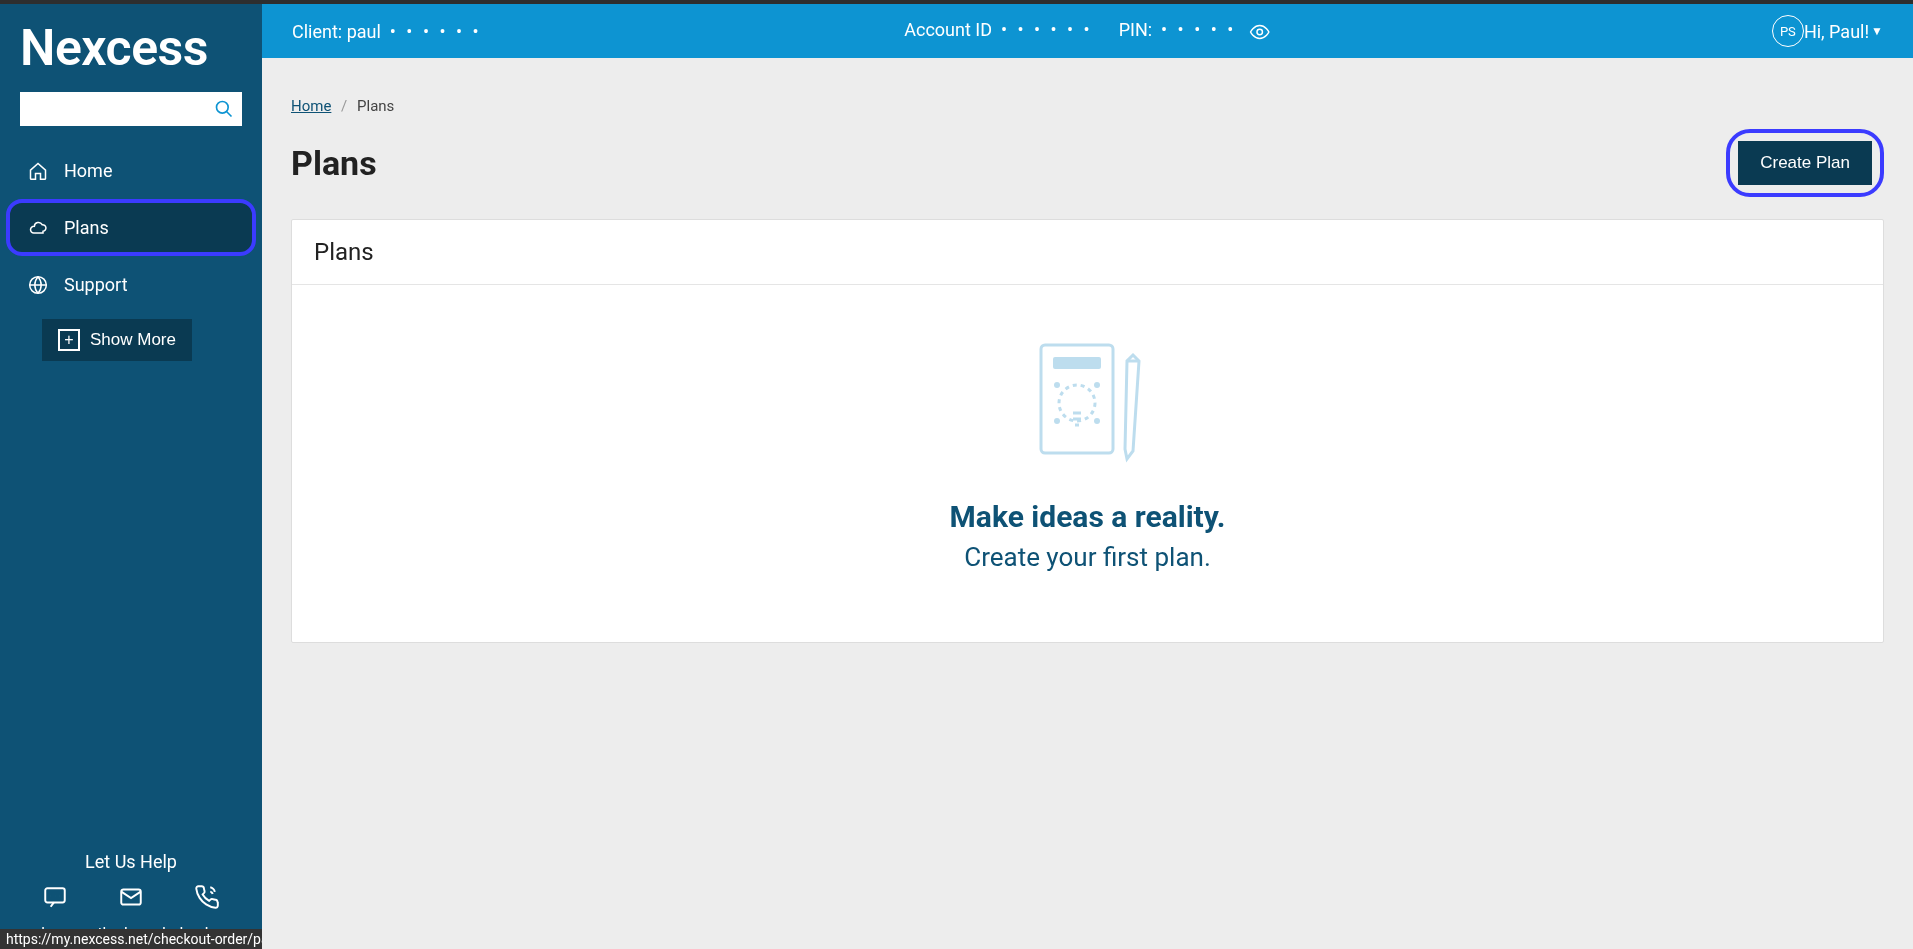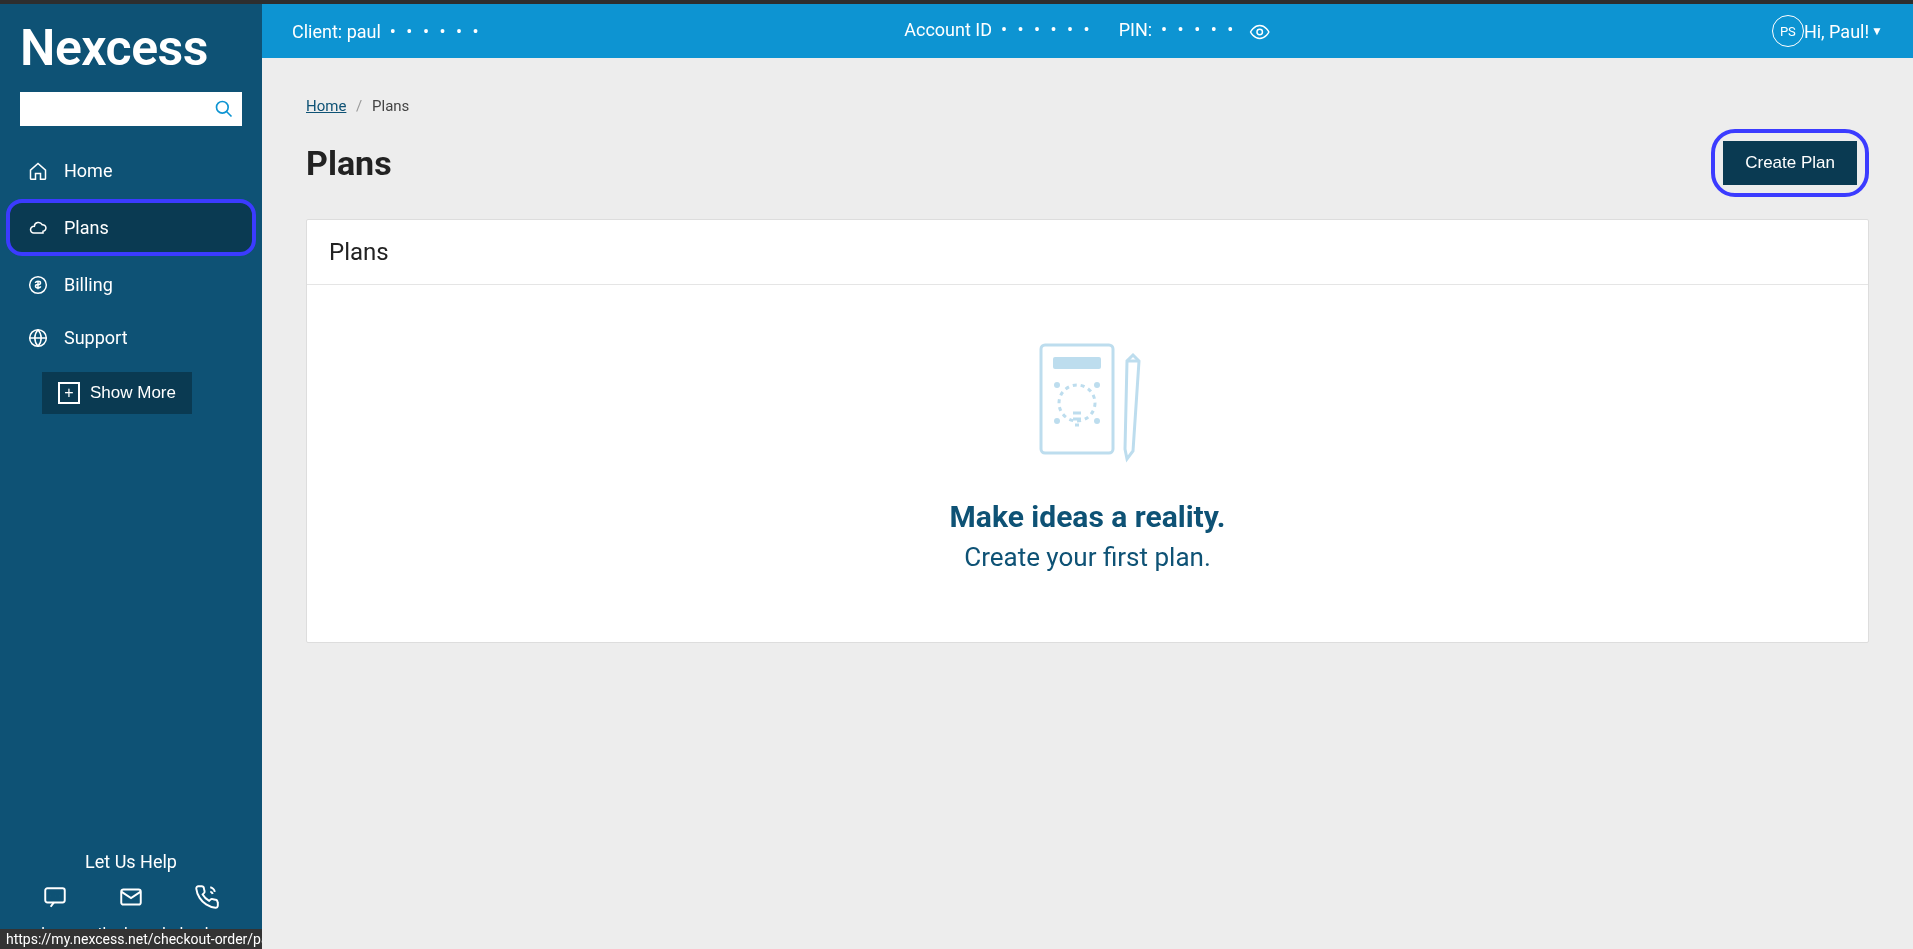--- a/index.html
+++ b/index.html
@@ -164,21 +164,21 @@
     align-items: center;
     justify-content: center;
     font-size: 13px;
   }
   .caret-down { font-size: 12px; margin-left: 2px; }
 
   .main {
     position: absolute;
     top: 67px; left: 262px; right: 0; bottom: 0;
     background: #ededed;
-    padding: 30px 44px;
+    padding: 30px 29px;
   }
   .breadcrumb { font-size: 15px; color: #444; margin-bottom: 14px; }
   .breadcrumb a { color: #0e5275; text-decoration: underline; cursor: pointer; }
   .breadcrumb .sep { margin: 0 6px; color: #999; }
   .page-header {
     display: flex;
     align-items: center;
     justify-content: space-between;
     margin-bottom: 22px;
   }
@@ -253,27 +253,20 @@
     <span>Home</span>
   </div>
 
   <div class="nav-item active">
     <svg class="nav-icon" viewBox="0 0 24 24" fill="none" stroke="currentColor" stroke-width="1.8">
         <path d="M18 18H7a4 4 0 1 1 .6-7.96A5 5 0 0 1 17 8a4 4 0 0 1 1 8z"></path>
       </svg>
     <span>Plans</span>
   </div>
 
-  <div class="nav-item">
-    <svg class="nav-icon" viewBox="0 0 24 24" fill="none" stroke="currentColor" stroke-width="1.8">
-        <circle cx="12" cy="12" r="10"></circle>
-        <path d="M12 7v10M9 9.5c0-1 1-2 3-2s3 1 3 2-1 2-3 2-3 1-3 2 1 2 3 2 3-1 3-2"></path>
-      </svg>
-    <span>Billing</span>
-  </div>
 
   <div class="nav-item">
     <svg class="nav-icon" viewBox="0 0 24 24" fill="none" stroke="currentColor" stroke-width="1.8">
         <circle cx="12" cy="12" r="10"></circle>
         <path d="M2 12h20M12 2a15 15 0 0 1 0 20M12 2a15 15 0 0 0 0 20"></path>
       </svg>
     <span>Support</span>
   </div>
 
   <button class="show-more-btn">

